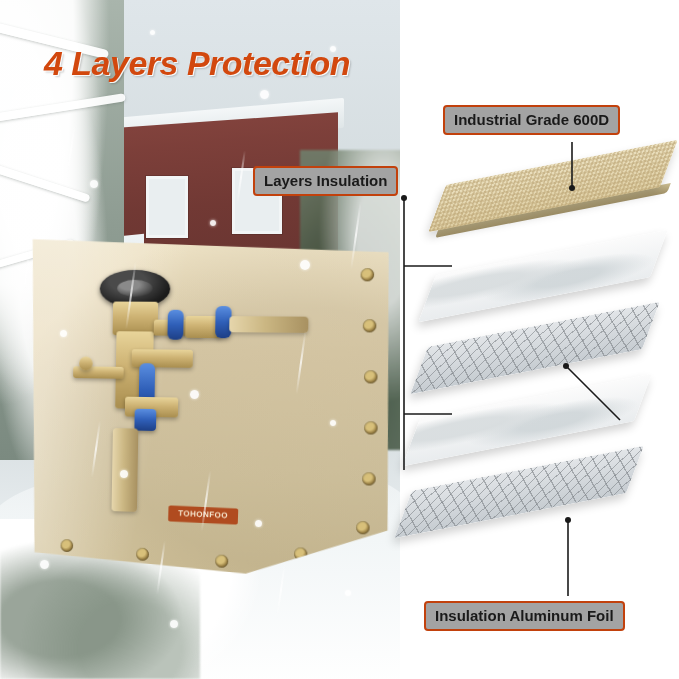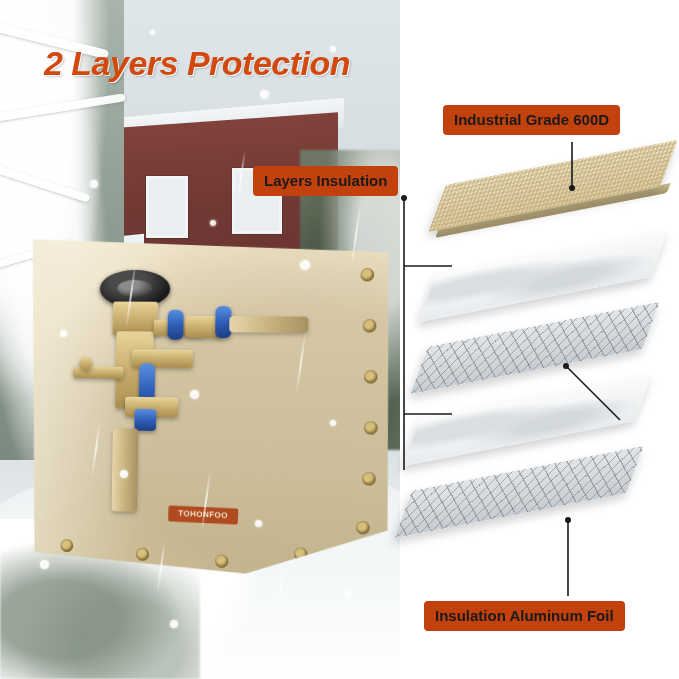--- a/index.html
+++ b/index.html
@@ -228,21 +228,21 @@
     position: absolute;
     width: 232px; height: 9px;
     transform: skewY(-11deg) skewX(-22deg);
     background: linear-gradient(180deg,#cbbd92,#a4946a);
     border-radius: 0 0 3px 3px;
   }
 
   
   .label {
     position: absolute;
-    background: #c2410c;
+    background: #a3a3a3;
     border: 2px solid #c2410c;
     border-radius: 4px;
     color: #1a1a1a;
     font-weight: bold;
     font-size: 15px;
     padding: 5px 9px 6px 9px;
     white-space: nowrap;
     line-height: 1;
   }
   .title {
@@ -374,21 +374,21 @@
     <path d="M404,414 L452,414" stroke="#1a1a1a" stroke-width="1.6" fill="none"></path>
     <circle cx="404" cy="198" r="3" fill="#1a1a1a"></circle>
 
     <path d="M566,366 L620,420" stroke="#1a1a1a" stroke-width="1.6" fill="none"></path>
     <circle cx="566" cy="366" r="3" fill="#1a1a1a"></circle>
 
     <path d="M568,596 L568,520" stroke="#1a1a1a" stroke-width="1.6" fill="none"></path>
     <circle cx="568" cy="520" r="3" fill="#1a1a1a"></circle>
   </svg>
 
-  <div class="title">2 Layers Protection</div>
+  <div class="title">4 Layers Protection</div>
 
   <div class="label" style="left:443px; top:105px;">Industrial Grade 600D</div>
 
   <div class="label" style="left:253px; top:166px;">Layers Insulation</div>
 
   <div class="label" style="left:424px; top:601px;">Insulation Aluminum Foil</div>
 
 </div>
 
 </body></html>

